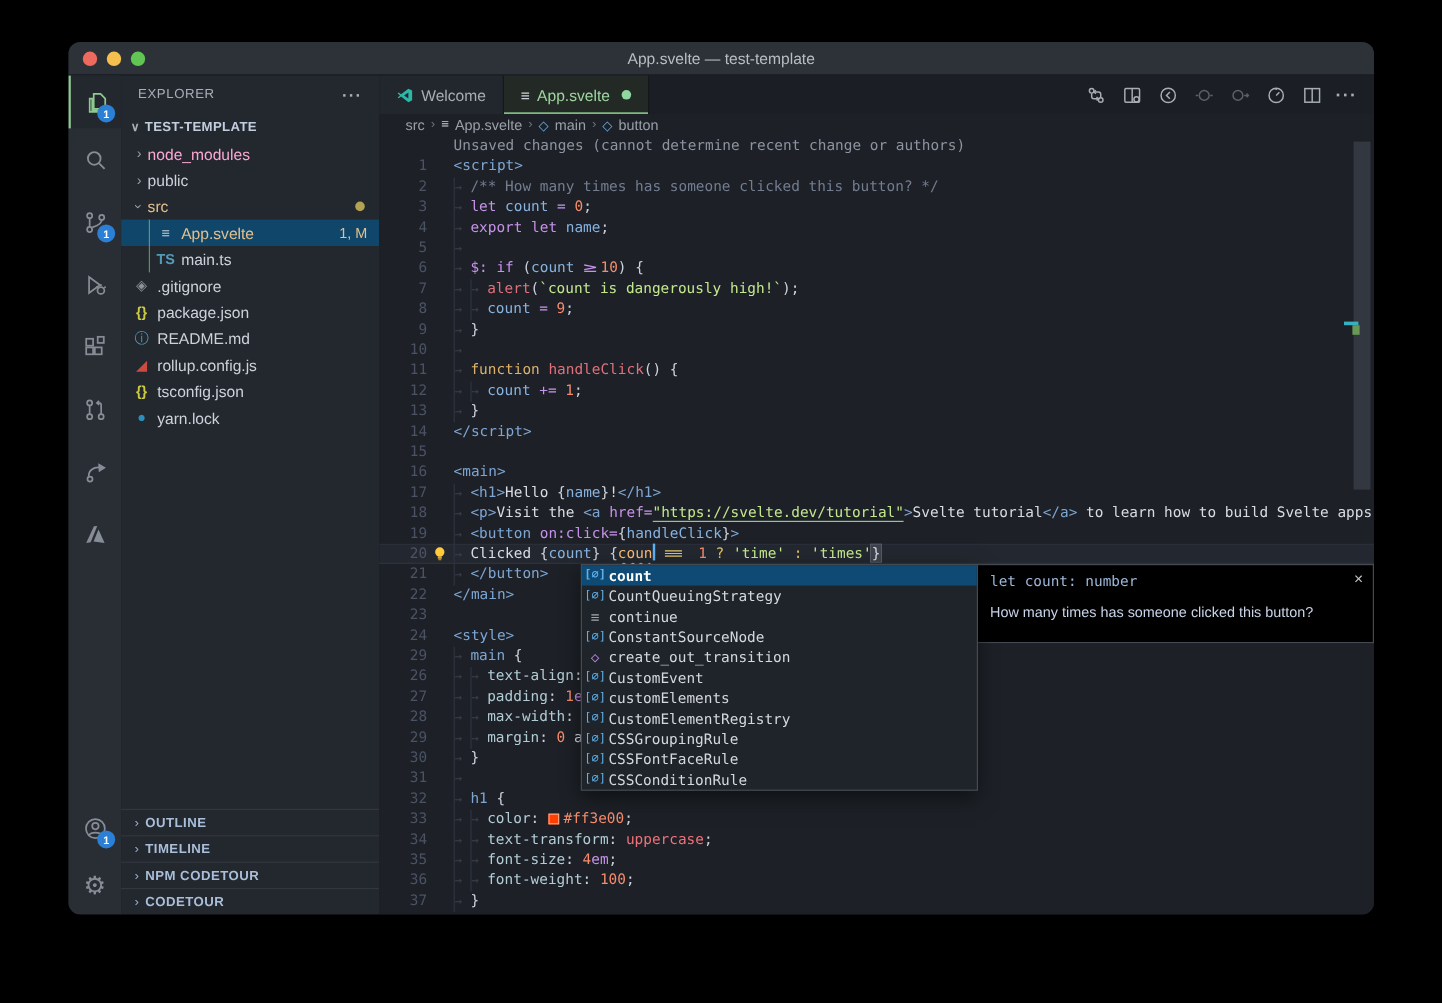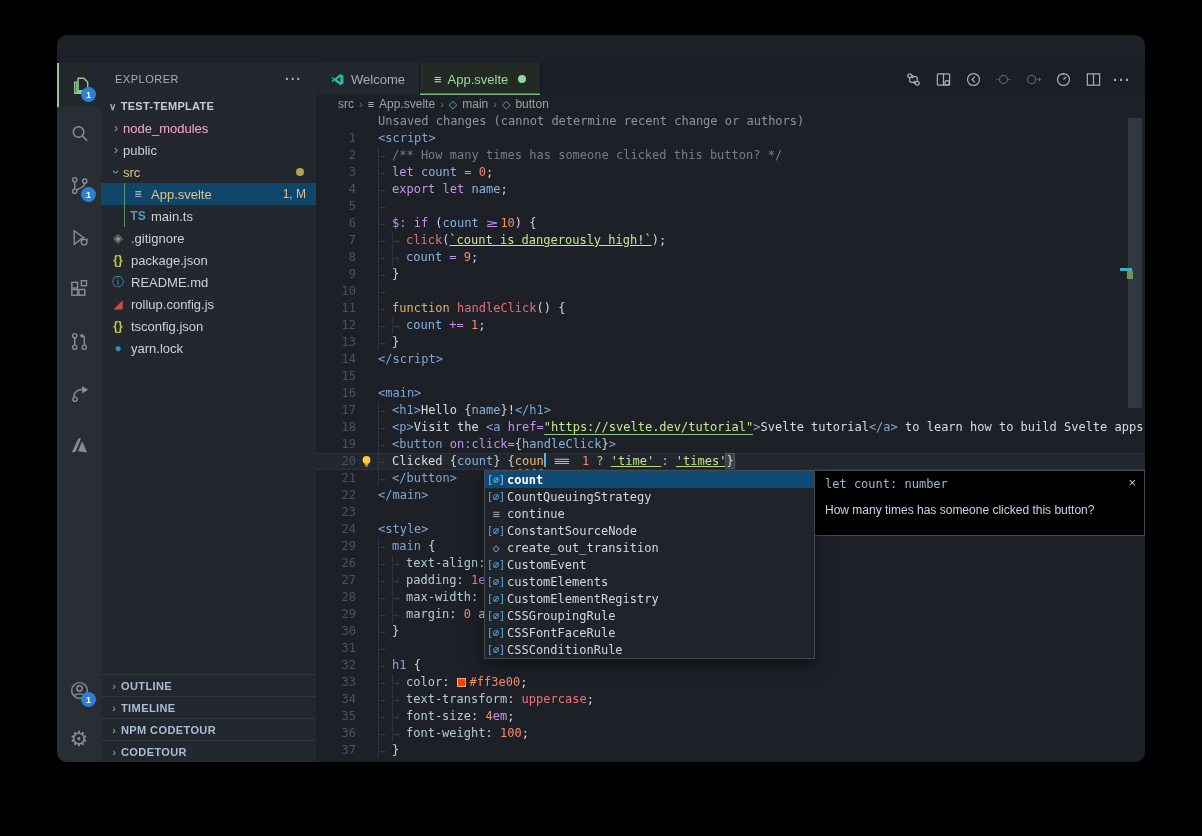--- a/index.html
+++ b/index.html
@@ -89,21 +89,21 @@
   .line { position:relative; height:17px; line-height:17px; white-space:pre; display:flex; }
   .line .num { width:40px; text-align:right; color:#4a5264; flex:none; }
   .line .content { margin-left:22px; display:block; }
   .line.cur { background:rgba(130,145,170,.07); box-shadow:inset 0 1px 0 #2c313c, inset 0 -1px 0 #2c313c; }
   .ind { display:inline-block; width:14px; color:#3a404c; border-left:1px solid #2e3440;
          font-size:10px; }
   .bulb { position:absolute; left:44px; top:2px; }
 
   .t-ann{color:#8d93a0;} .t-tag{color:#7ea6d3;} .t-pun{color:#ccd3de;}
   .t-kw{color:#c792ea;} .t-vr{color:#87b3e0;} .t-num{color:#f78c6c;}
-  .t-str{color:#c3e88d;text-decoration:underline;} .t-cmt{color:#737d90;} .t-fnkw{color:#ddb26a;}
+  .t-str{color:#c3e88d;} .t-cmt{color:#737d90;} .t-fnkw{color:#ddb26a;}
   .t-fnname{color:#e0717b;} .t-op{color:#c792ea;} .t-opy{color:#e2c06a;}
   .t-prop{color:#b2ccd6;} .t-cssval{color:#f07178;} .t-unit{color:#c792ea;}
   .t-val{color:#d8dce4;} .t-txt{color:#d8dce4;} .t-attr{color:#c792ea;}
   .t-strlink{color:#c3e88d; border-bottom:1px solid #8cc98c;}
   .t-sq{color:#fdba74; text-decoration:underline wavy #73c991 1px; text-underline-offset:3px;}
   .t-brkt{color:#d8dce4; background:#3d434d; outline:1px solid #545b66;}
   .t-lig2{color:#c792ea; display:inline-block; width:2ch; transform:scaleX(1.6); transform-origin:0 50%;}
   .t-lig3{color:#e2c06a; display:inline-block; width:3ch; transform:scaleX(2.3); transform-origin:0 50%;}
   .t-swatch{display:inline-block; width:9px; height:9px; background:#ff3e00; margin-right:4px;
             border:1px solid #ffa080; vertical-align:-1px;}
@@ -130,20 +130,28 @@
                color:#9cb6d8; }
   .docs .desc { margin-top:12px; font-size:12px; color:#c8d4ea; }
   .docs .close { position:absolute; right:8px; top:4px; color:#c5c9cf; font-size:13px; }
 </style>
 </head>
 <body>
 
 <div id="stage">
   <div class="window">
 
+    <div class="titlebar">
+      <div class="lights">
+        <span class="light r"></span>
+        <span class="light y"></span>
+        <span class="light g"></span>
+      </div>
+      <div class="wtitle">App.svelte — test-template</div>
+    </div>
 
     <div class="activitybar">
       <div class="ai active" style="top:0">
         <svg viewBox="0 0 24 24" fill="none" stroke="currentColor" stroke-width="1.5">
             <path d="M9.5 4.5h6l4 4v9h-10z"></path>
             <path d="M6 8.5h2.2v10h7.8v1.6H6z"></path>
           </svg>
         <span class="abadge">1</span>
       </div>
       <div class="ai" style="top:48px">
@@ -367,21 +375,21 @@
       </div>
 
       <div class="code" id="code">
           <div class="line"><span class="num"></span><span class="content"><span class="t-ann">Unsaved changes (cannot determine recent change or authors)</span></span></div>
           <div class="line"><span class="num">1</span><span class="content"><span class="t-tag">&lt;script&gt;</span></span></div>
           <div class="line"><span class="num">2</span><span class="content"><span class="ind">→</span><span class="t-cmt">/** How many times has someone clicked this button? */</span></span></div>
           <div class="line"><span class="num">3</span><span class="content"><span class="ind">→</span><span class="t-kw">let </span><span class="t-vr">count </span><span class="t-op">= </span><span class="t-num">0</span><span class="t-pun">;</span></span></div>
           <div class="line"><span class="num">4</span><span class="content"><span class="ind">→</span><span class="t-kw">export let </span><span class="t-vr">name</span><span class="t-pun">;</span></span></div>
           <div class="line"><span class="num">5</span><span class="content"><span class="ind">→</span></span></div>
           <div class="line"><span class="num">6</span><span class="content"><span class="ind">→</span><span class="t-kw">$: if </span><span class="t-pun">(</span><span class="t-vr">count </span><span class="t-lig2">≥</span><span class="t-num">10</span><span class="t-pun">) {</span></span></div>
-          <div class="line"><span class="num">7</span><span class="content"><span class="ind">→</span><span class="ind">→</span><span class="t-fnname">click</span><span class="t-pun">(</span><span class="t-str">`count is dangerously high!`</span><span class="t-pun">);</span></span></div>
+          <div class="line"><span class="num">7</span><span class="content"><span class="ind">→</span><span class="ind">→</span><span class="t-fnname">alert</span><span class="t-pun">(</span><span class="t-str">`count is dangerously high!`</span><span class="t-pun">);</span></span></div>
           <div class="line"><span class="num">8</span><span class="content"><span class="ind">→</span><span class="ind">→</span><span class="t-vr">count </span><span class="t-op">= </span><span class="t-num">9</span><span class="t-pun">;</span></span></div>
           <div class="line"><span class="num">9</span><span class="content"><span class="ind">→</span><span class="t-pun">}</span></span></div>
           <div class="line"><span class="num">10</span><span class="content"><span class="ind">→</span></span></div>
           <div class="line"><span class="num">11</span><span class="content"><span class="ind">→</span><span class="t-fnkw">function </span><span class="t-fnname">handleClick</span><span class="t-pun">() {</span></span></div>
           <div class="line"><span class="num">12</span><span class="content"><span class="ind">→</span><span class="ind">→</span><span class="t-vr">count </span><span class="t-op">+= </span><span class="t-num">1</span><span class="t-pun">;</span></span></div>
           <div class="line"><span class="num">13</span><span class="content"><span class="ind">→</span><span class="t-pun">}</span></span></div>
           <div class="line"><span class="num">14</span><span class="content"><span class="t-tag">&lt;/script&gt;</span></span></div>
           <div class="line"><span class="num">15</span><span class="content"></span></div>
           <div class="line"><span class="num">16</span><span class="content"><span class="t-tag">&lt;main&gt;</span></span></div>
           <div class="line"><span class="num">17</span><span class="content"><span class="ind">→</span><span class="t-tag">&lt;h1&gt;</span><span class="t-txt">Hello </span><span class="t-pun">{</span><span class="t-vr">name</span><span class="t-pun">}</span><span class="t-txt">!</span><span class="t-tag">&lt;/h1&gt;</span></span></div>

